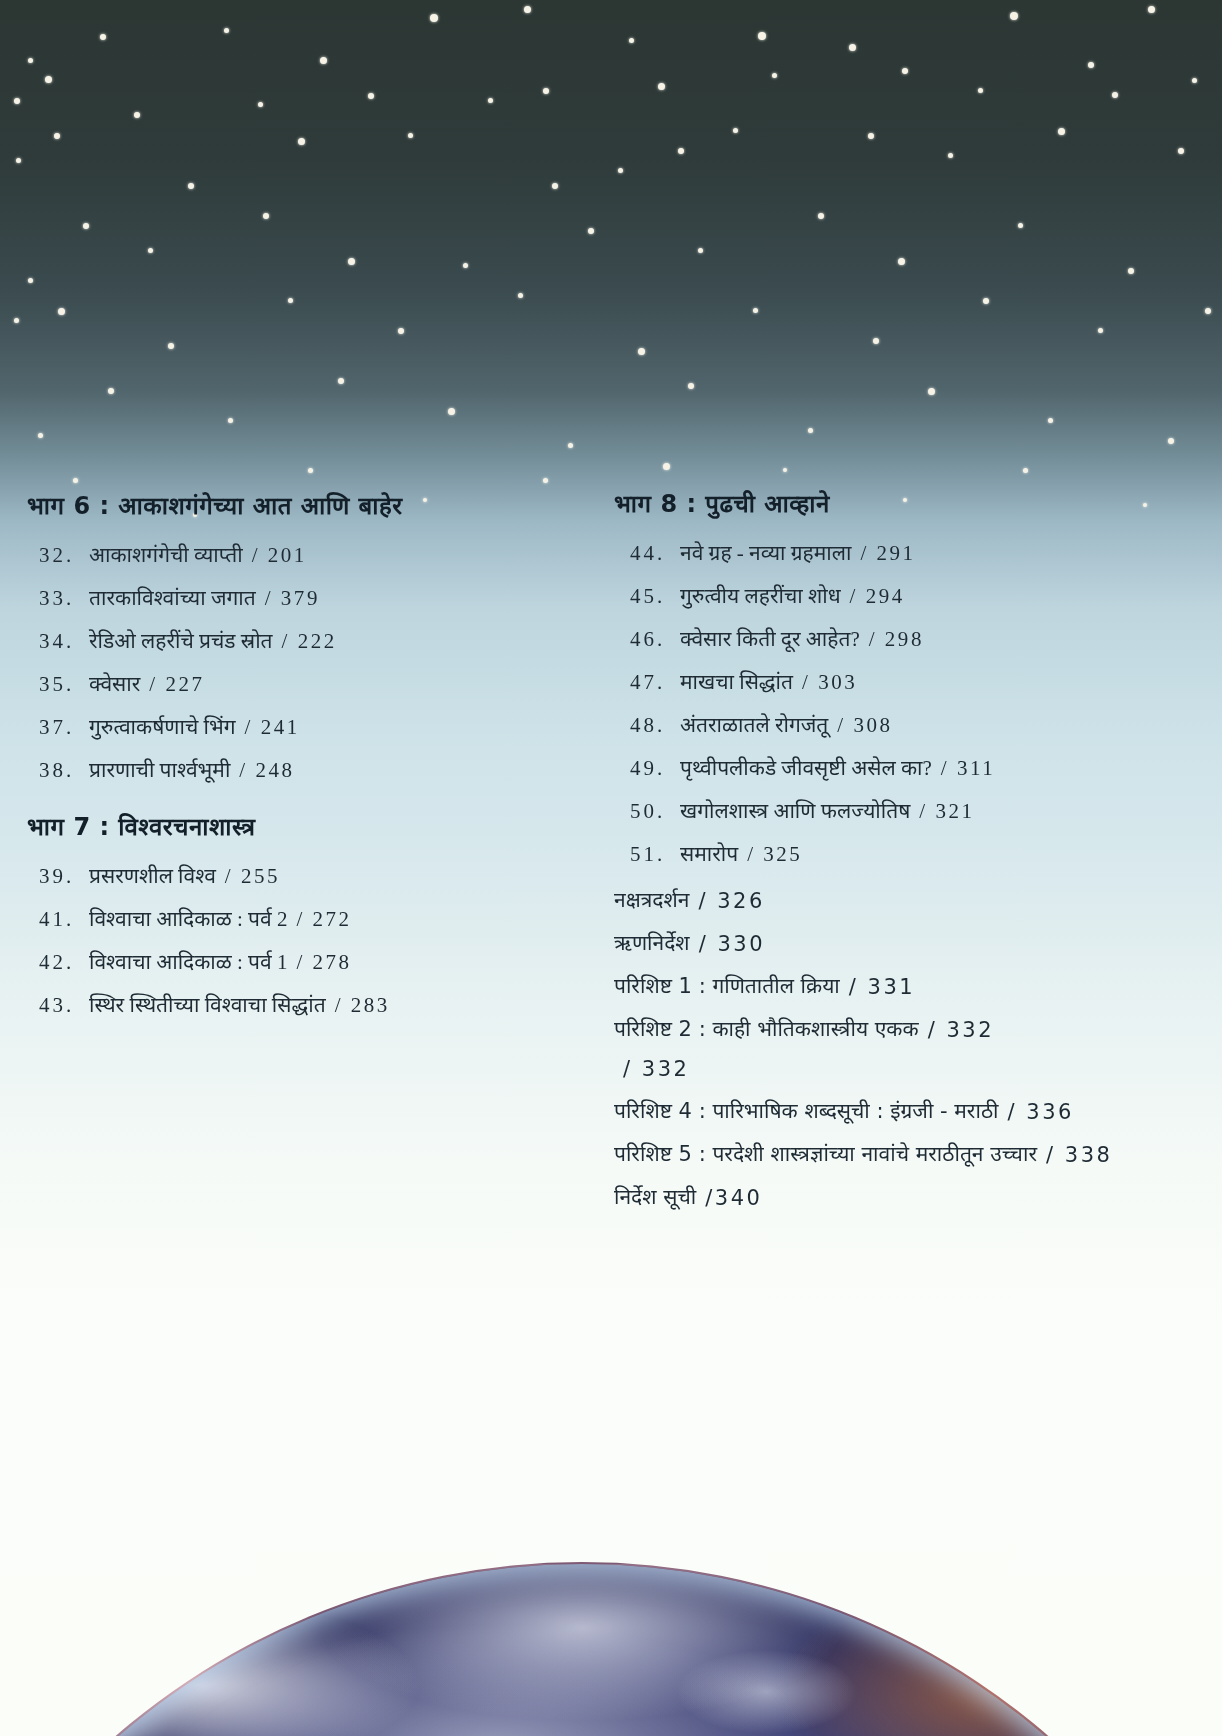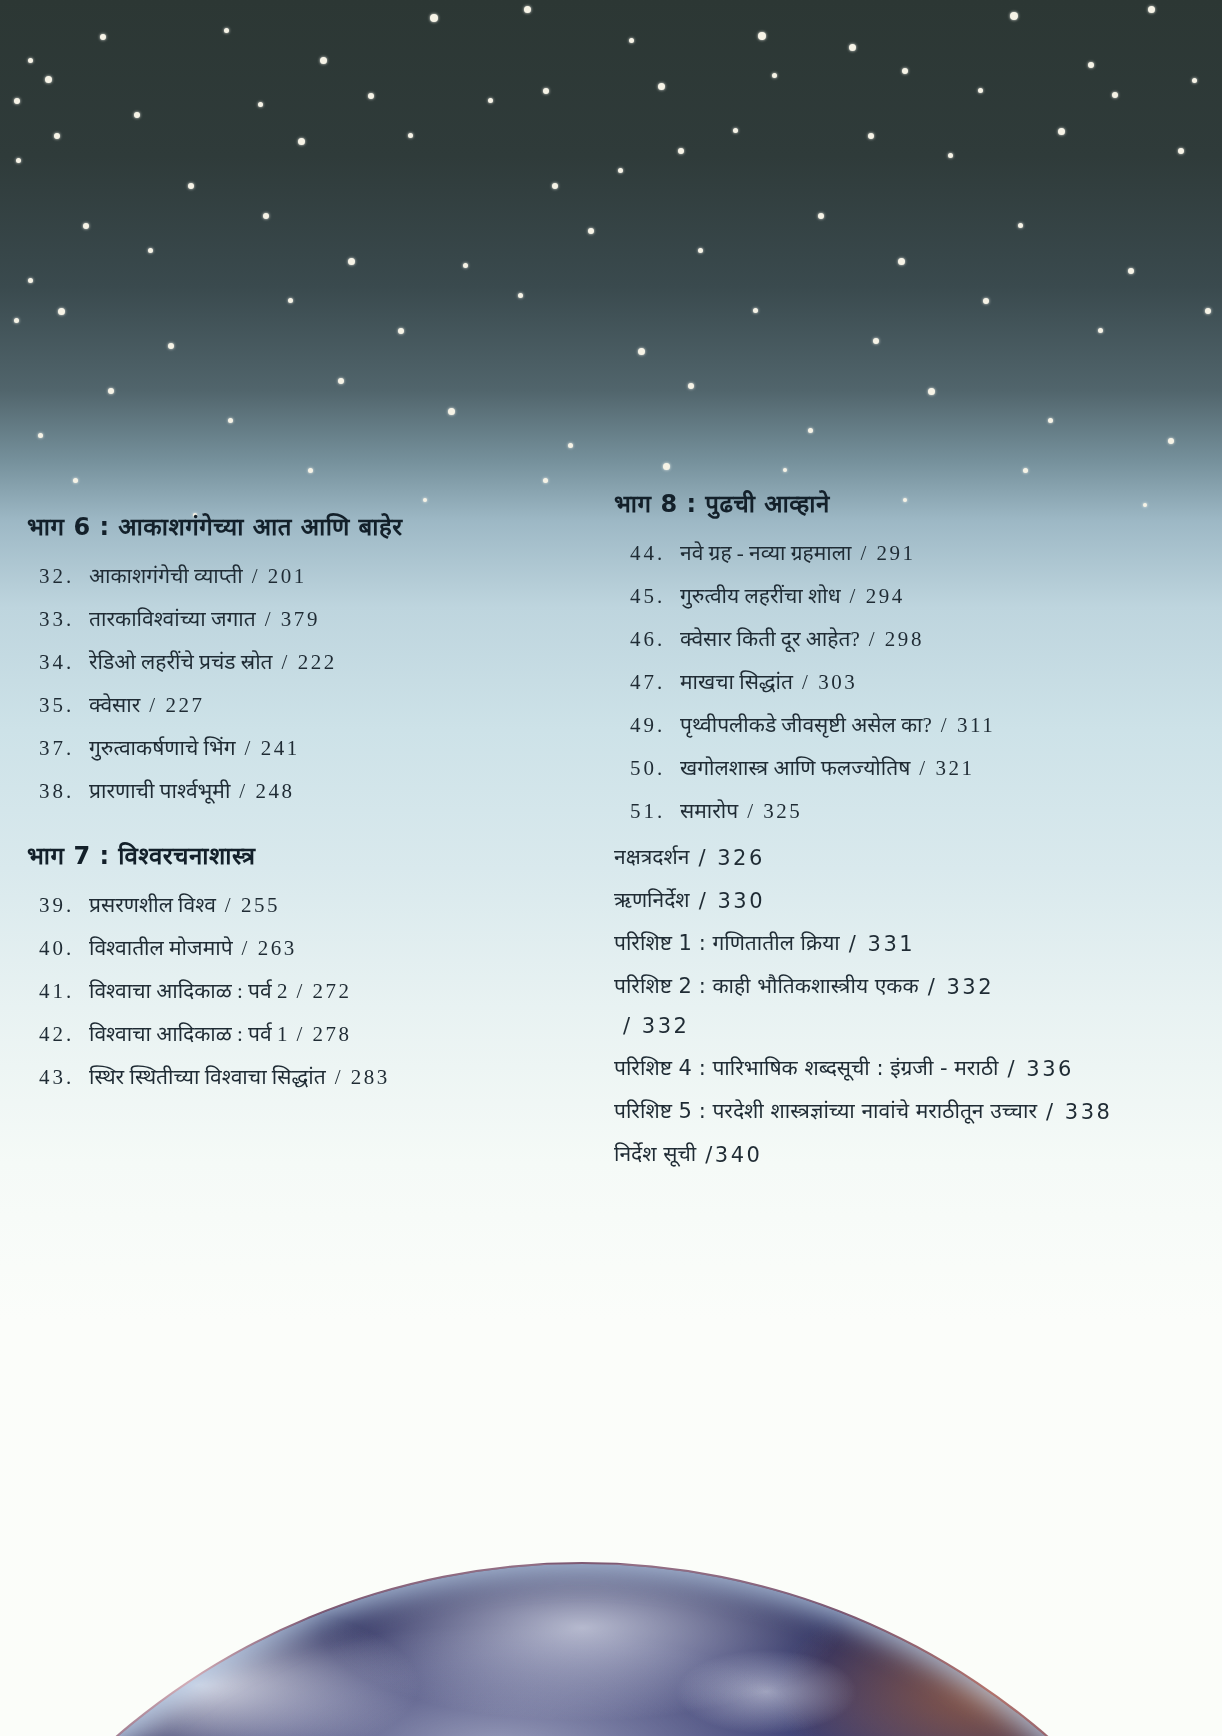--- a/index.html
+++ b/index.html
@@ -24,27 +24,27 @@
       #fbfdf9 100%);
   }
   .sky{position:absolute;left:0;top:0;width:1222px;height:560px;}
   .star{
     position:absolute;border-radius:50%;
     background:#f6f3e6;
     box-shadow:0 0 3px rgba(255,255,248,.9);
   }
   .columns{position:absolute;left:0;top:0;width:1222px;}
   .col{position:absolute;}
-  .col-left{left:27px;top:509px;width:560px;}
+  .col-left{left:27px;top:488px;width:560px;}
   .col-right{left:614px;top:486px;width:600px;}
   .sec-title{
     font-size:24px;font-weight:bold;color:#13202a;
     margin:0 0 19px 0;letter-spacing:.02em;white-space:nowrap;
   }
-  .sec + .sec{margin-top:34px;}
+  .sec + .sec{margin-top:26px;}
   .sec-items{padding-left:12px;font-family:Liberation Serif, serif;}
   .col-right .sec-items{padding-left:16px;}
   .toc-row{
     display:flex;align-items:baseline;
     font-size:21px;color:#1f2b34;
     margin-bottom:15px;white-space:nowrap;
   }
   .num{flex:0 0 50px;letter-spacing:.14em;}
   .lbl{white-space:nowrap;}
   .pg{margin-left:9px;letter-spacing:.12em;white-space:pre;}
@@ -197,25 +197,20 @@
         </div>
         <div class="sec">
           <h2 class="sec-title">भाग 7 : विश्वरचनाशास्त्र</h2>
           <div class="sec-items">
             <div class="toc-row">
               <span class="num">39.</span>
               <span class="lbl">प्रसरणशील विश्व</span>
               <span class="pg">/ 255</span>
             </div>
             <div class="toc-row">
-              <span class="num">40.</span>
-              <span class="lbl">विश्वातील मोजमापे</span>
-              <span class="pg">/ 263</span>
-            </div>
-            <div class="toc-row">
               <span class="num">41.</span>
               <span class="lbl">विश्वाचा आदिकाळ : पर्व 2</span>
               <span class="pg">/ 272</span>
             </div>
             <div class="toc-row">
               <span class="num">42.</span>
               <span class="lbl">विश्वाचा आदिकाळ : पर्व 1</span>
               <span class="pg">/ 278</span>
             </div>
             <div class="toc-row">
@@ -242,20 +237,25 @@
             </div>
             <div class="toc-row">
               <span class="num">46.</span>
               <span class="lbl">क्वेसार किती दूर आहेत?</span>
               <span class="pg">/ 298</span>
             </div>
             <div class="toc-row">
               <span class="num">47.</span>
               <span class="lbl">माखचा सिद्धांत</span>
               <span class="pg">/ 303</span>
+            </div>
+            <div class="toc-row">
+              <span class="num">48.</span>
+              <span class="lbl">अंतराळातले रोगजंतू</span>
+              <span class="pg">/ 308</span>
             </div>
             <div class="toc-row">
               <span class="num">49.</span>
               <span class="lbl">पृथ्वीपलीकडे जीवसृष्टी असेल का?</span>
               <span class="pg">/ 311</span>
             </div>
             <div class="toc-row">
               <span class="num">50.</span>
               <span class="lbl">खगोलशास्त्र आणि फलज्योतिष</span>
               <span class="pg">/ 321</span>

